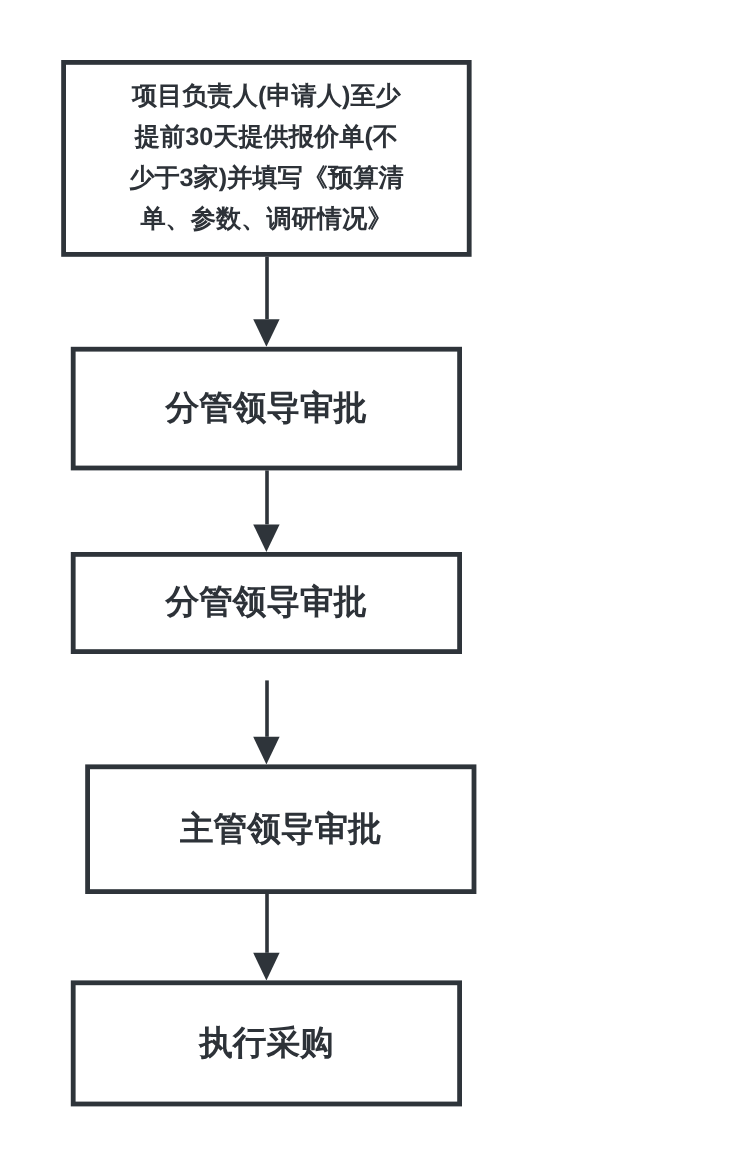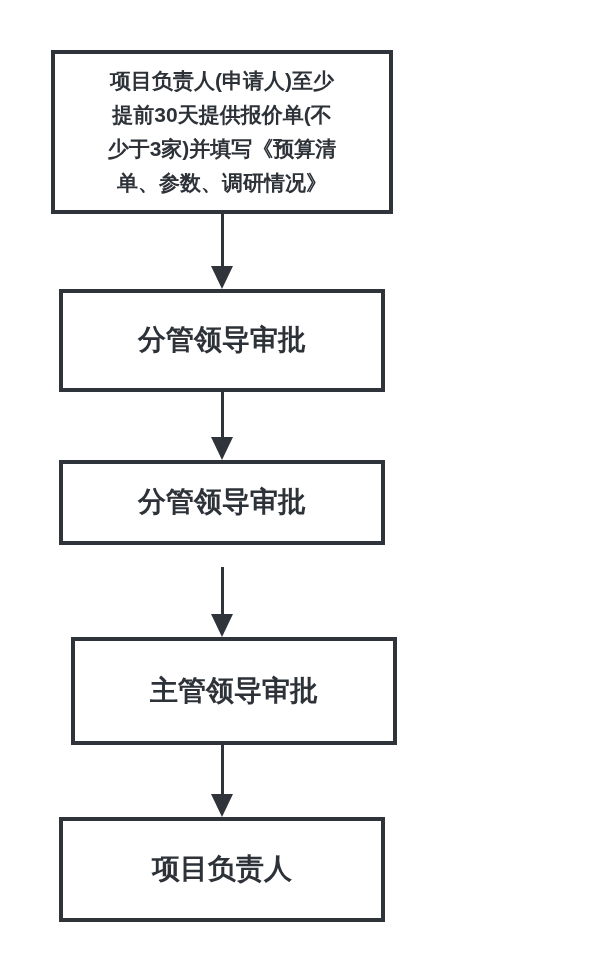--- a/index.html
+++ b/index.html
@@ -108,16 +108,16 @@
   <div class="node node-4">
     <span class="node-label">主管领导审批</span>
   </div>
 
   <div class="arrow arrow-4">
     <span class="shaft"></span>
     <span class="head"></span>
   </div>
 
   <div class="node node-5">
-    <span class="node-label">项目负责人</span>
+    <span class="node-label">执行采购</span>
   </div>
 
 </div>
 
 </body></html>

